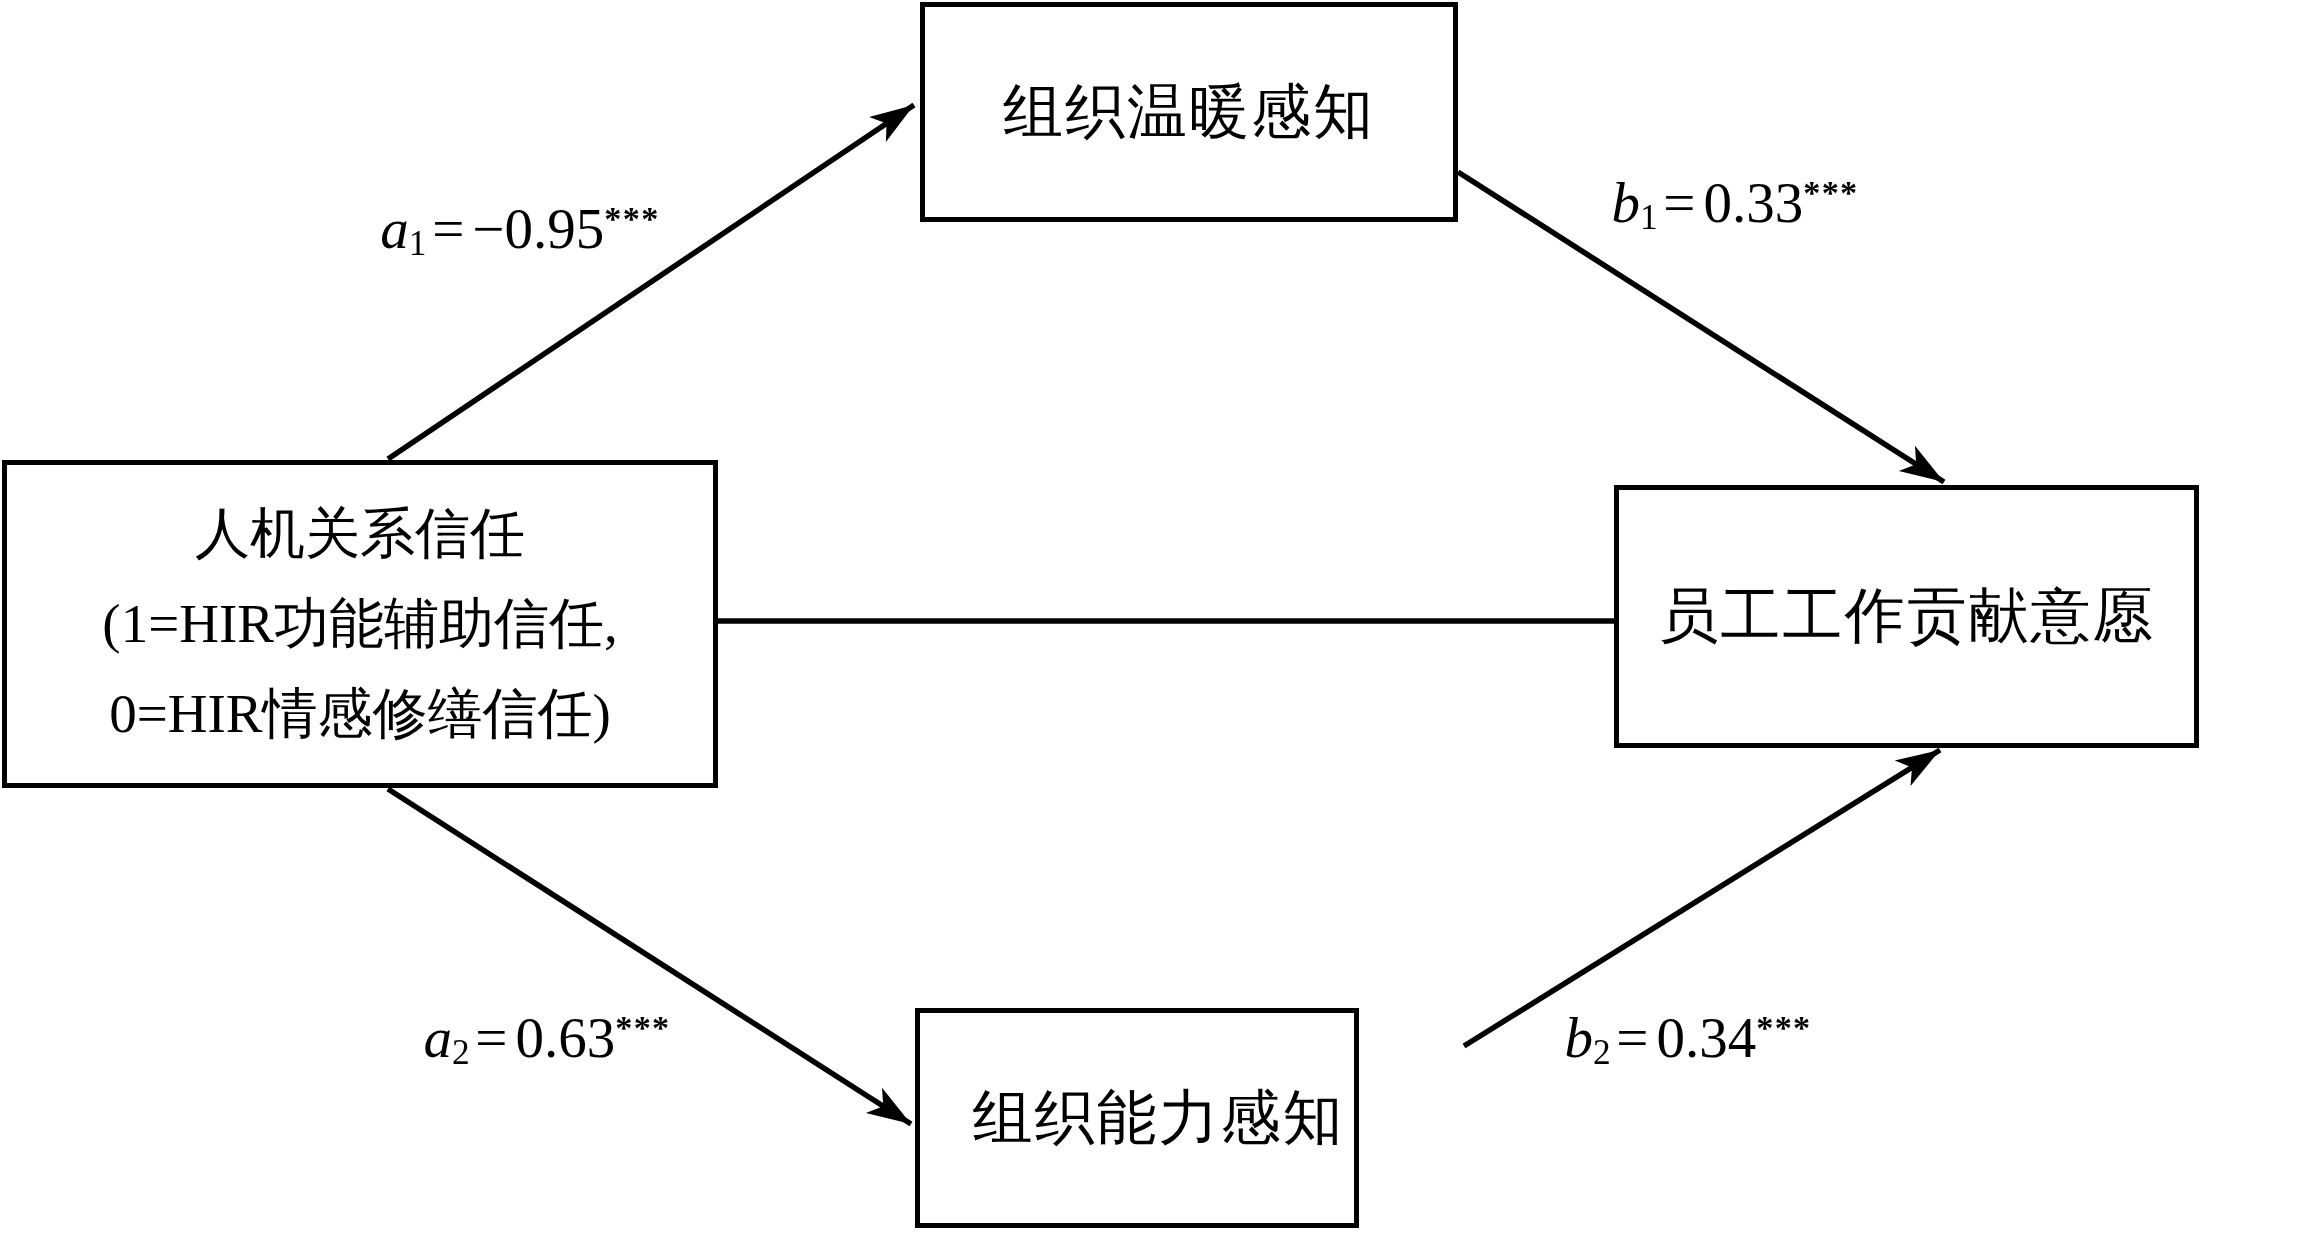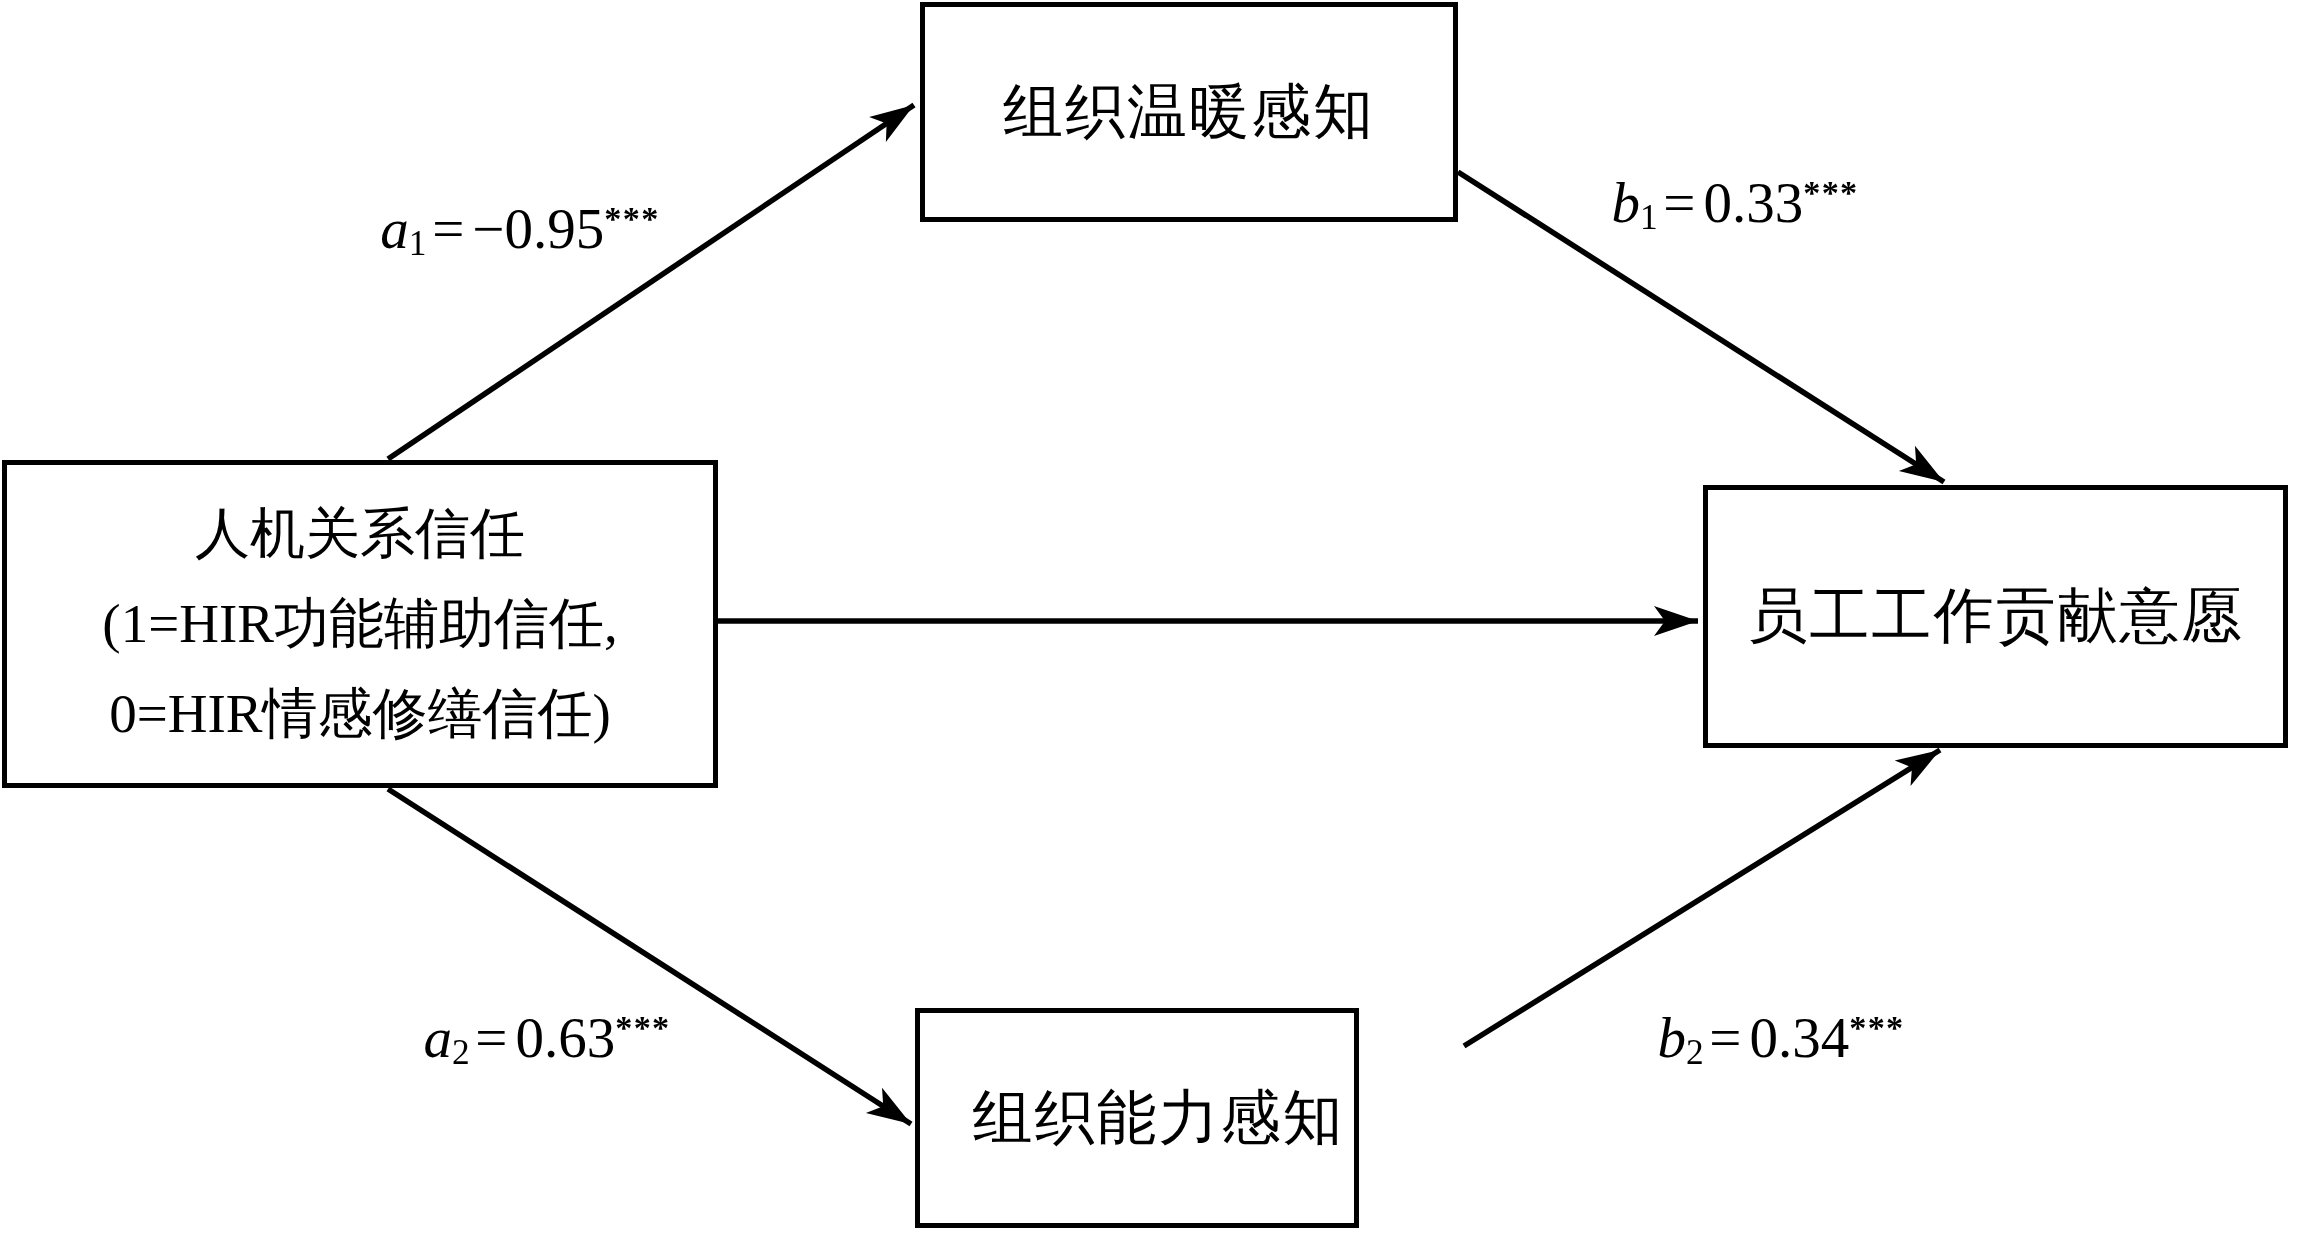--- a/index.html
+++ b/index.html
@@ -96,33 +96,33 @@
   </div>
 
   <div class="box" style="left:920px; top:2px; width:538px; height:220px;text-align:center;">
     <div class="box-label">组织温暖感知</div>
   </div>
 
   <div class="box" style="left:915px; top:1008px; width:444px; height:220px;padding-left:43px;">
     <div class="box-label">组织能力感知</div>
   </div>
 
-  <div class="box" style="left:1703px; top:485px; width:585px; height:263px;">
+  <div class="box" style="left:1614px; top:485px; width:585px; height:263px;">
     <div class="box-label">员工工作贡献意愿</div>
   </div>
 
   <span class="plabel" style="left:520px; top:228px;">
     <span class="pvar">a</span><sub>1</sub><span class="eq">=</span><span>−0.95</span><sup>***</sup>
   </span>
 
   <span class="plabel" style="left:1735px; top:202px;">
     <span class="pvar">b</span><sub>1</sub><span class="eq">=</span><span>0.33</span><sup>***</sup>
   </span>
 
   <span class="plabel" style="left:547px; top:1037px;">
     <span class="pvar">a</span><sub>2</sub><span class="eq">=</span><span>0.63</span><sup>***</sup>
   </span>
 
-  <span class="plabel" style="left:1781px; top:1037px;text-align:right;">
+  <span class="plabel" style="left:1688px; top:1037px;text-align:right;">
     <span class="pvar">b</span><sub>2</sub><span class="eq">=</span><span>0.34</span><sup>***</sup>
   </span>
 
 </div>
 
 </body></html>

